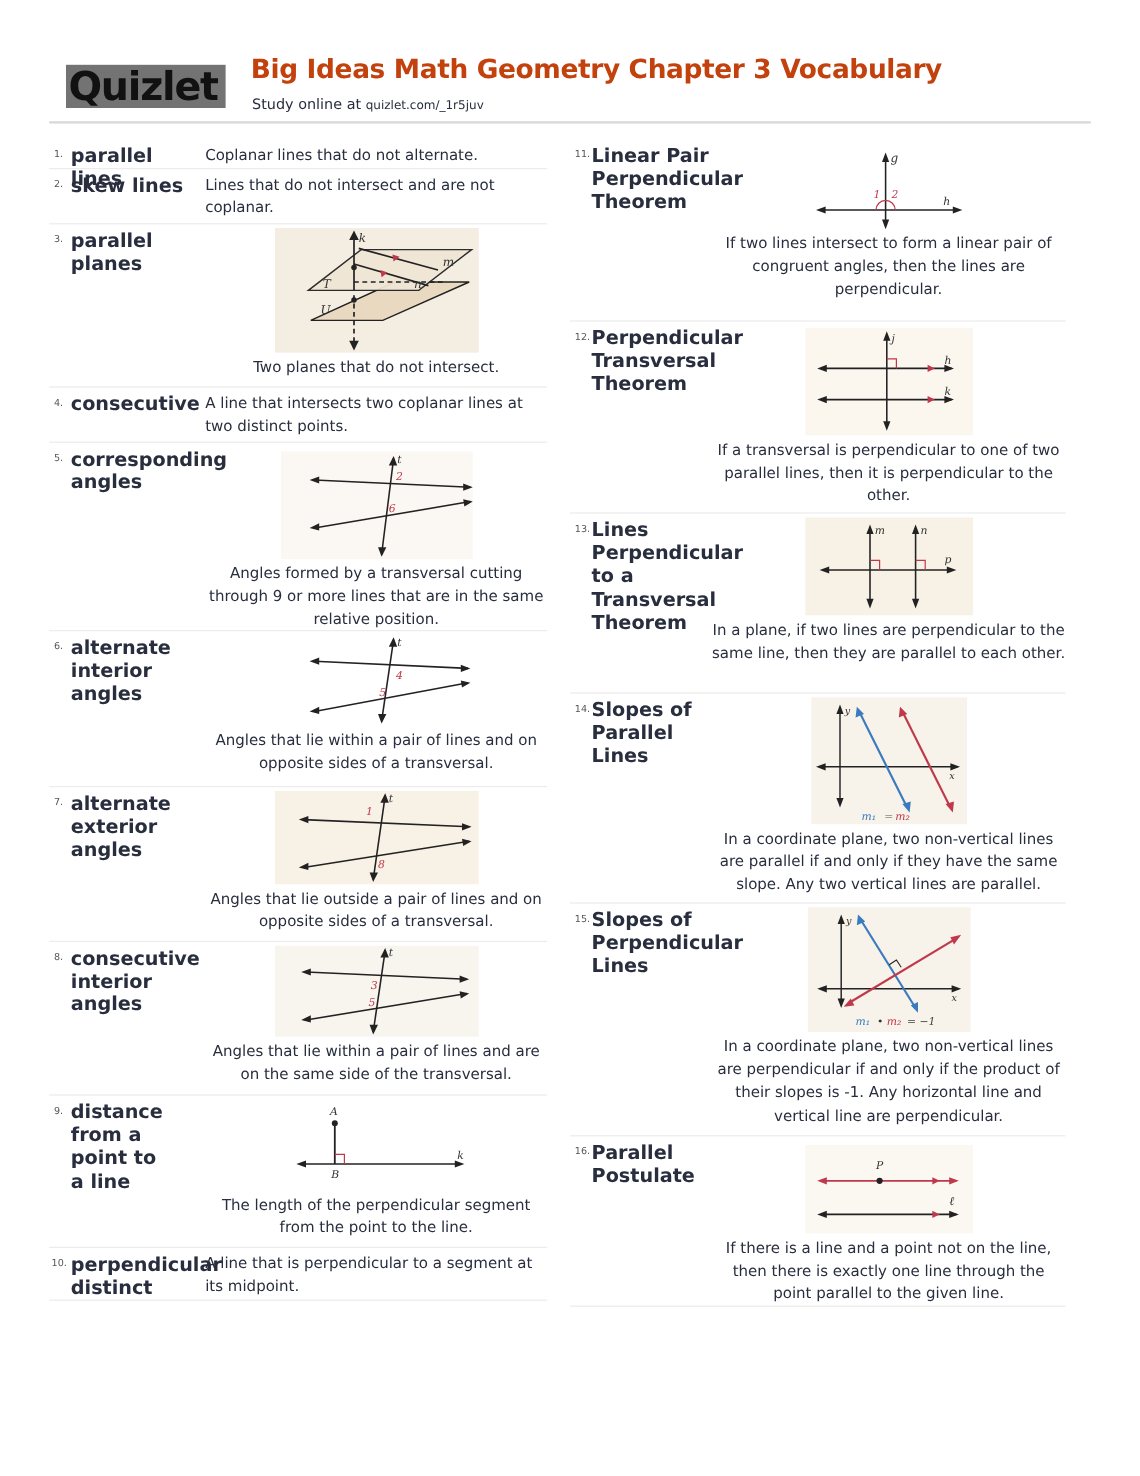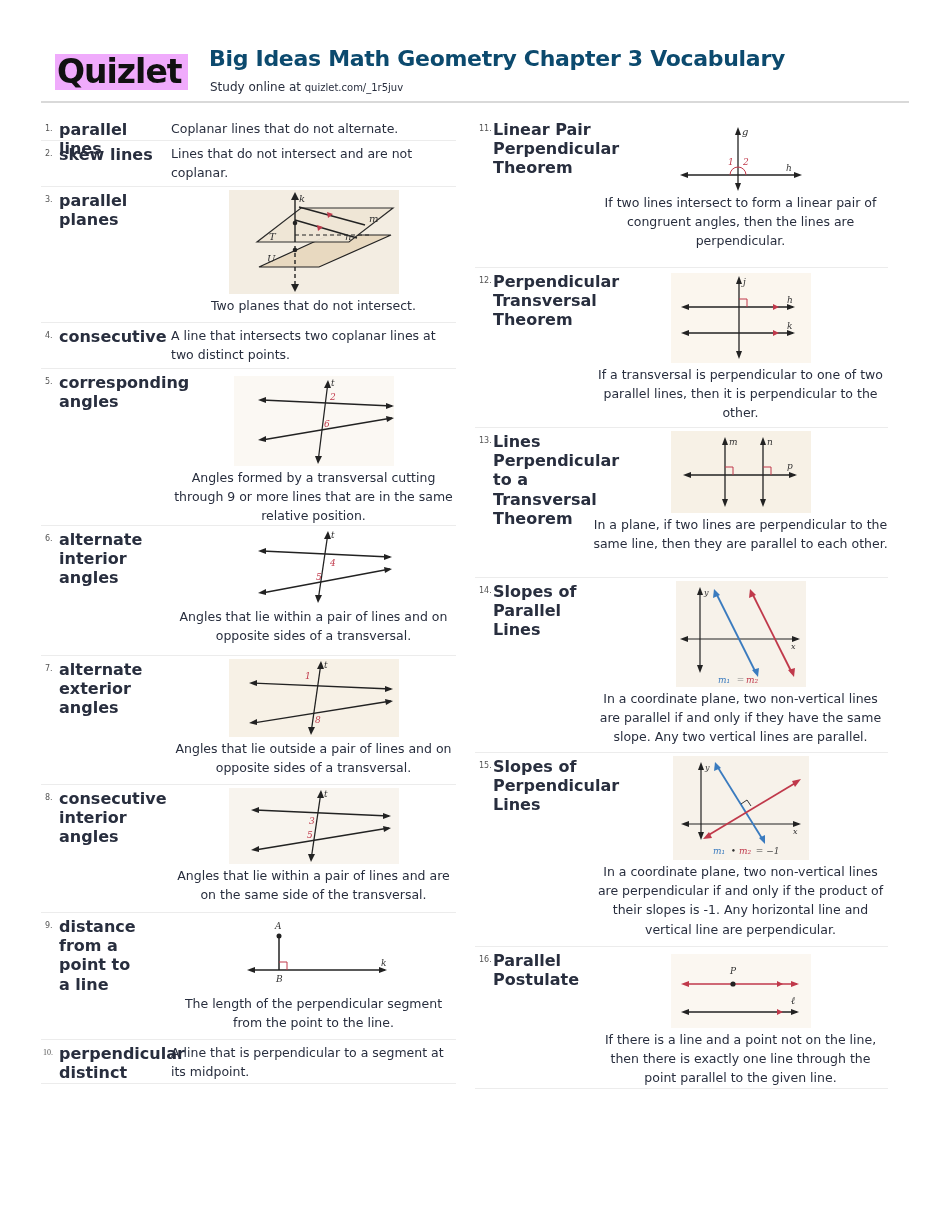--- a/index.html
+++ b/index.html
@@ -1,23 +1,23 @@
 <!DOCTYPE html>
 <html><head>
 <meta charset="utf-8">
 <style>
   * { box-sizing: border-box; margin: 0; padding: 0; }
   html, body { width: 950px; height: 1230px; background: #ffffff; }
   body { font-family: "DejaVu Sans", sans-serif; color: #282e3e; position: relative; overflow: hidden; }
 
   .header { position: absolute; left: 41px; top: 44px; width: 868px; height: 58px; }
-  .logo { position: absolute; left: 14px; top: 10px; width: 133px; height: 36px; background: #f0abfc;
+  .logo { position: absolute; left: 14px; top: 10px; width: 133px; height: 36px; background: #737373;
           font-family: "DejaVu Sans", sans-serif; font-weight: bold; font-size: 33px; color: #111; line-height: 36px;
           letter-spacing: -1px; padding-left: 2px; }
-  .title { position: absolute; left: 168px; top: 2px; font-weight: bold; font-size: 22px; color: #0c4a6e; letter-spacing: -0.3px; white-space: nowrap; }
+  .title { position: absolute; left: 168px; top: 2px; font-weight: bold; font-size: 22px; color: #c2410c; letter-spacing: -0.3px; white-space: nowrap; }
   .subtitle { position: absolute; left: 169px; top: 36px; font-size: 12px; color: #282e3e; white-space: nowrap; }
   .subtitle .url { font-size: 10px; }
   .header-rule { position: absolute; left: 41px; top: 101px; width: 868px; height: 2px; background: #d9d9d9; }
 
   .col { position: absolute; top: 116px; }
   .col-left { left: 41px; width: 415px; }
   .col-right { left: 475px; width: 413px; }
 
   .row { position: relative; border-bottom: 1px solid #ececec; padding-top: 3px; padding-bottom: 4px; }
   .num { position: absolute; left: 4px; top: 8px; font-size: 8px; color: #555; }
@@ -194,21 +194,21 @@
         <polyline points="40,46 48,46 48,54" fill="none" stroke="#c0394b" stroke-width="1"></polyline>
         <text x="36" y="13" font-size="9" fill="#333">A</text>
         <text x="37" y="66" font-size="9" fill="#333">B</text>
         <text x="142" y="50" font-size="9" fill="#333">k</text>
       </svg>
       <div>The length of the perpendicular segment from the point to the line.</div>
     </div>
   </div>
 
   <div class="row" style="height:44px;">
-    <span class="num" style="left:2px;font-family:Liberation Serif, serif;">10.</span>
+    <span class="num" style="left:2px;">10.</span>
     <span class="term">perpendicular distinct</span>
     <div class="def">A line that is perpendicular to a segment at its midpoint.</div>
   </div>
 
 </div>
 
 <div class="col col-right">
 
   <div class="row" style="height:152px;">
     <span class="num">11.</span>

